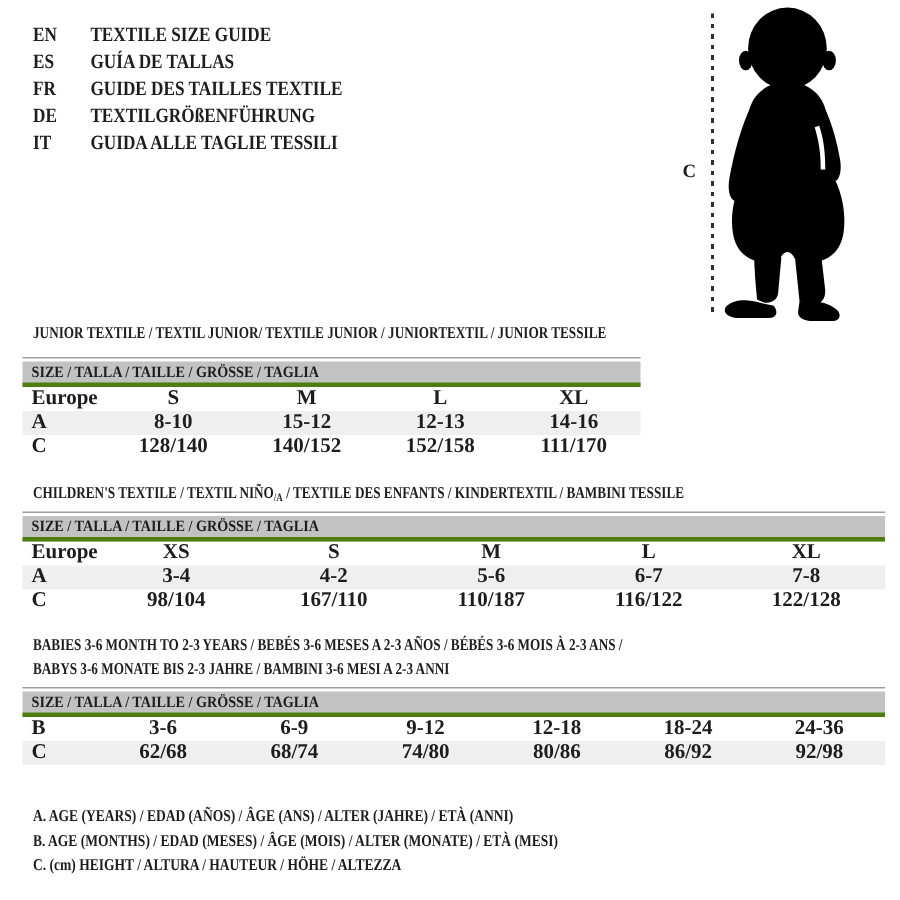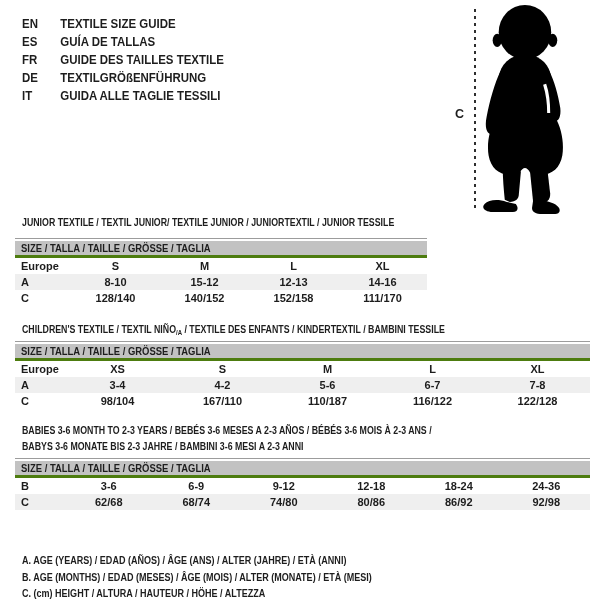--- a/index.html
+++ b/index.html
@@ -1,18 +1,18 @@
 <!DOCTYPE html>
 <html><head>
 <meta charset="utf-8">
 <style>
   html,body{margin:0;padding:0;background:#fff;}
   .canvas{
     position:relative;width:600px;height:600px;background:#ffffff;overflow:hidden;
-    font-family:Liberation Sans, sans-serif;color:#1d1d1d;
+    font-family:Liberation Serif, serif;color:#1d1d1d;
   }
   
   .lang-block{position:absolute;left:22px;top:14px;}
   .lang-row{display:flex;height:18px;align-items:center;transform:scaleX(0.85);transform-origin:0 50%;white-space:nowrap;}
   .lang-code{width:45px;font-size:13.5px;font-weight:700;}
   .lang-title{font-size:13.5px;font-weight:700;}
   
   .measure-line{position:absolute;left:474px;top:9px;width:2px;height:201px;
     background:repeating-linear-gradient(to bottom,#2e2e2e 0 3px,transparent 3px 7px);}
   .c-label{position:absolute;left:455px;top:107px;font-size:12.5px;font-weight:700;}
@@ -23,28 +23,28 @@
   .title-sub{font-size:7.5px;vertical-align:-2px;}
   
   .tbl{position:absolute;left:15px;}
   .t1{top:238px;width:412px;}
   .t2{top:341px;width:575px;}
   .t3{top:458px;width:575px;}
   .rule{height:1px;background:#9c9c9c;margin-bottom:2px;}
   .band{height:14px;background:#c2c2c2;border-bottom:3px solid #4d7c0f;display:flex;align-items:center;padding-left:6px;}
   .band span{display:inline-block;font-size:10.5px;font-weight:700;white-space:nowrap;
     transform:scaleX(0.9);transform-origin:0 50%;}
-  .row{display:flex;height:16px;align-items:center;font-size:11px;font-weight:700;}
+  .row{display:flex;height:16px;align-items:center;font-size:14px;font-weight:700;}
   .row.shaded{background:#efefef;}
   .c0{padding-left:6px;}
   .t1 .c0{width:50px;} .t1 .cell{width:89px;text-align:center;}
   .t2 .c0{width:44px;} .t2 .cell{width:105px;text-align:center;}
   .t3 .c0{width:44px;} .t3 .cell{width:87.5px;text-align:center;}
   
-  .notes{position:absolute;left:22px;top:536px;margin-top:16px;}
+  .notes{position:absolute;left:22px;top:536px;}
   .note-line{height:16.5px;font-size:11px;font-weight:700;white-space:nowrap;
     transform:scaleX(0.82);transform-origin:0 50%;display:flex;align-items:center;}
 </style>
 </head>
 <body>
 
 <div class="canvas">
 
   <div class="lang-block">
     <div class="lang-row">

